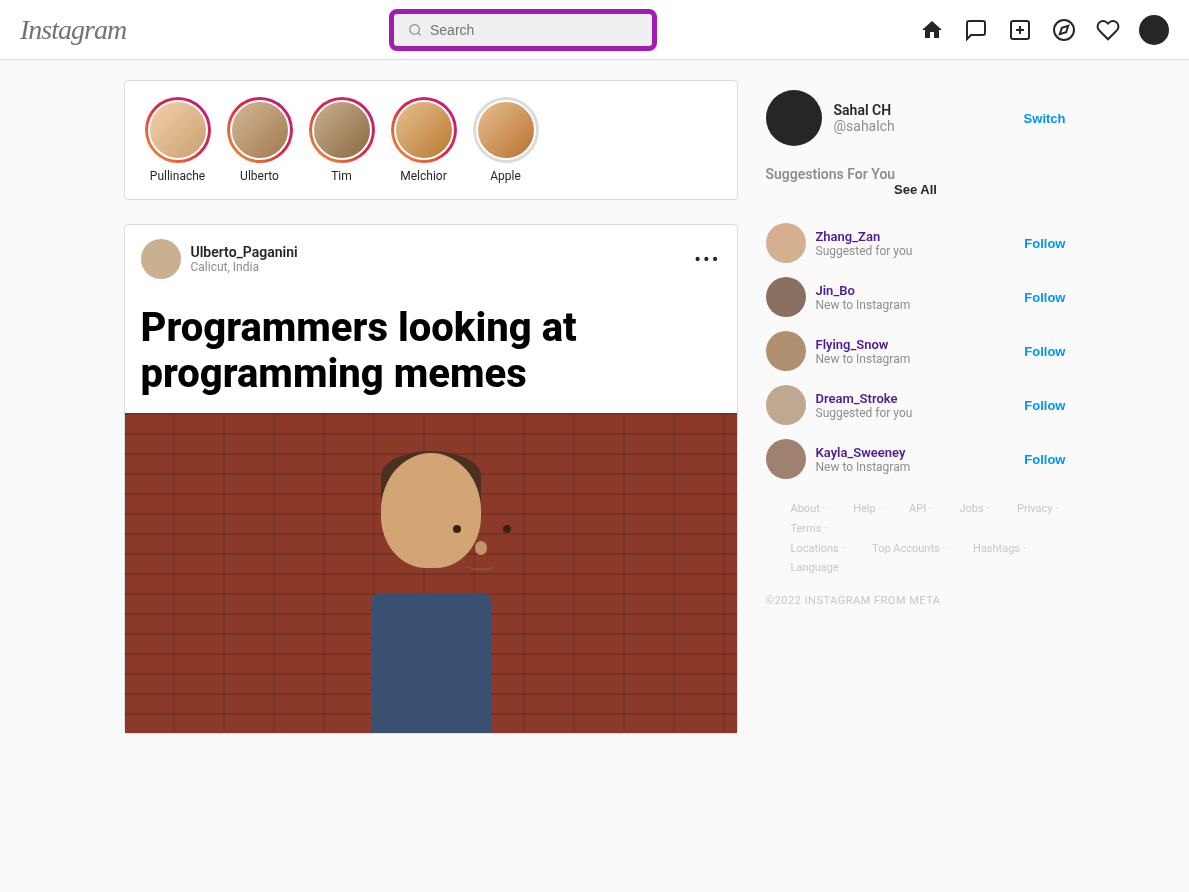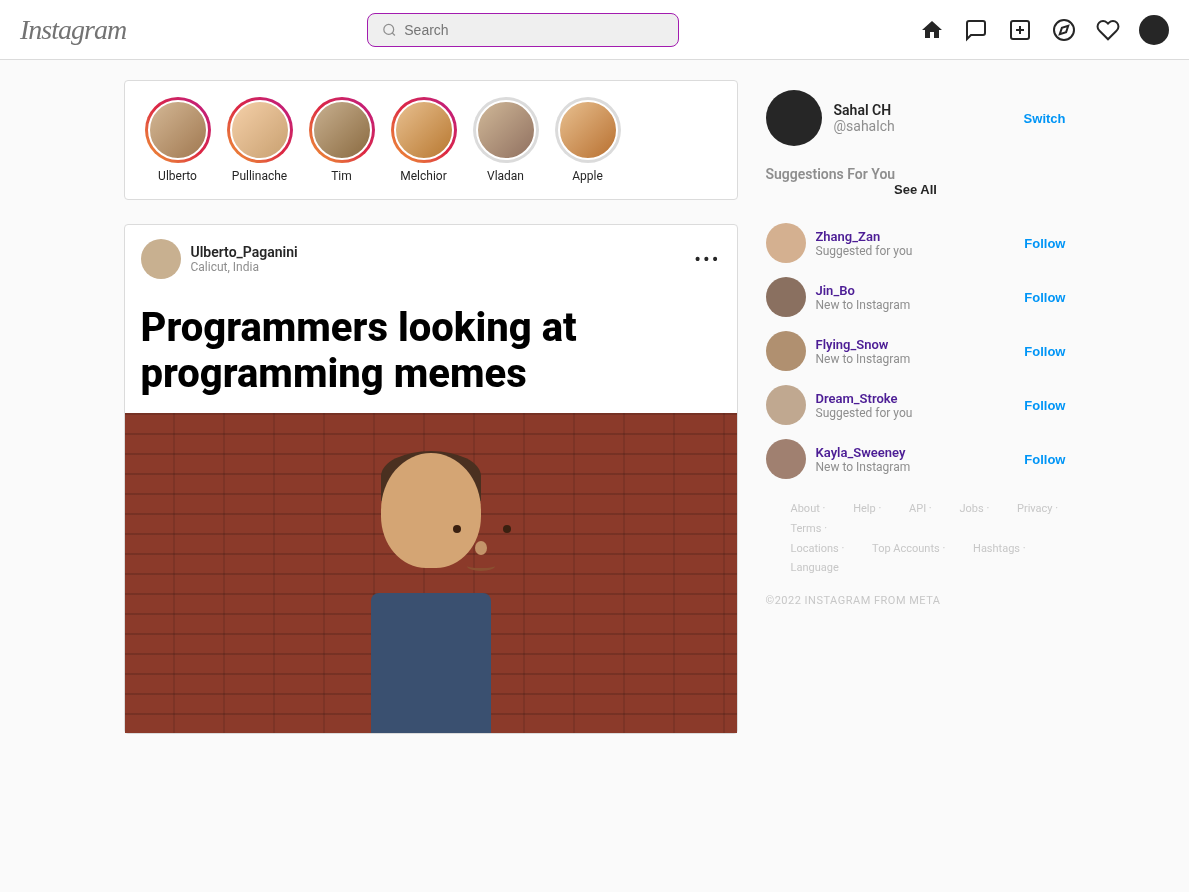--- a/index.html
+++ b/index.html
@@ -13,21 +13,21 @@
       justify-content: space-between; padding: 0 20px; z-index: 100;
     }
     .header-logo {
       font-family: Georgia, 'Times New Roman', serif;
       font-style: italic; font-size: 28px; font-weight: 400;
       color: #737373; letter-spacing: -1px;
     }
     .header-search {
       display: flex; align-items: flex-end;
       background: #efefef; border-radius: 8px;
-      padding: 8px 14px; width: 312px; border: 1px solid #a21caf;
+      padding: 8px 14px; width: 268px; border: 5px solid #a21caf;
     }
     .header-search input {
       background: none; border: none; outline: none;
       font-size: 14px; color: #8e8e8e; width: 100%;
     }
     .search-icon-svg { margin-right: 8px; color: #8e8e8e; }
     .header-icons { display: flex; align-items: center; gap: 18px; }
     .header-icon {
       width: 26px; height: 26px; cursor: pointer;
       display: flex; align-items: center; justify-content: center;
@@ -262,47 +262,41 @@
   </nav>
 </header>
 
 <div class="main-container">
 
   <div class="feed-column">
 
     <div class="stories-container">
       <div class="story-item">
         <div class="story-avatar-ring">
-          <div class="story-avatar-inner avatar-ulberto"></div>
-        </div>
-        <span class="story-name">Ulberto</span>
+          <div class="story-avatar-inner avatar-pullinache"></div>
+        </div>
+        <span class="story-name">Pullinache</span>
       </div>
       <div class="story-item">
         <div class="story-avatar-ring">
-          <div class="story-avatar-inner avatar-pullinache"></div>
-        </div>
-        <span class="story-name">Pullinache</span>
+          <div class="story-avatar-inner avatar-ulberto"></div>
+        </div>
+        <span class="story-name">Ulberto</span>
       </div>
       <div class="story-item">
         <div class="story-avatar-ring">
           <div class="story-avatar-inner avatar-tim"></div>
         </div>
         <span class="story-name">Tim</span>
       </div>
       <div class="story-item">
         <div class="story-avatar-ring">
           <div class="story-avatar-inner avatar-melchior"></div>
         </div>
         <span class="story-name">Melchior</span>
-      </div>
-      <div class="story-item">
-        <div class="story-avatar-ring no-ring">
-          <div class="story-avatar-inner avatar-vladan"></div>
-        </div>
-        <span class="story-name">Vladan</span>
       </div>
       <div class="story-item">
         <div class="story-avatar-ring no-ring">
           <div class="story-avatar-inner avatar-apple"></div>
         </div>
         <span class="story-name">Apple</span>
       </div>
     </div>
 
     <div class="post-container">

